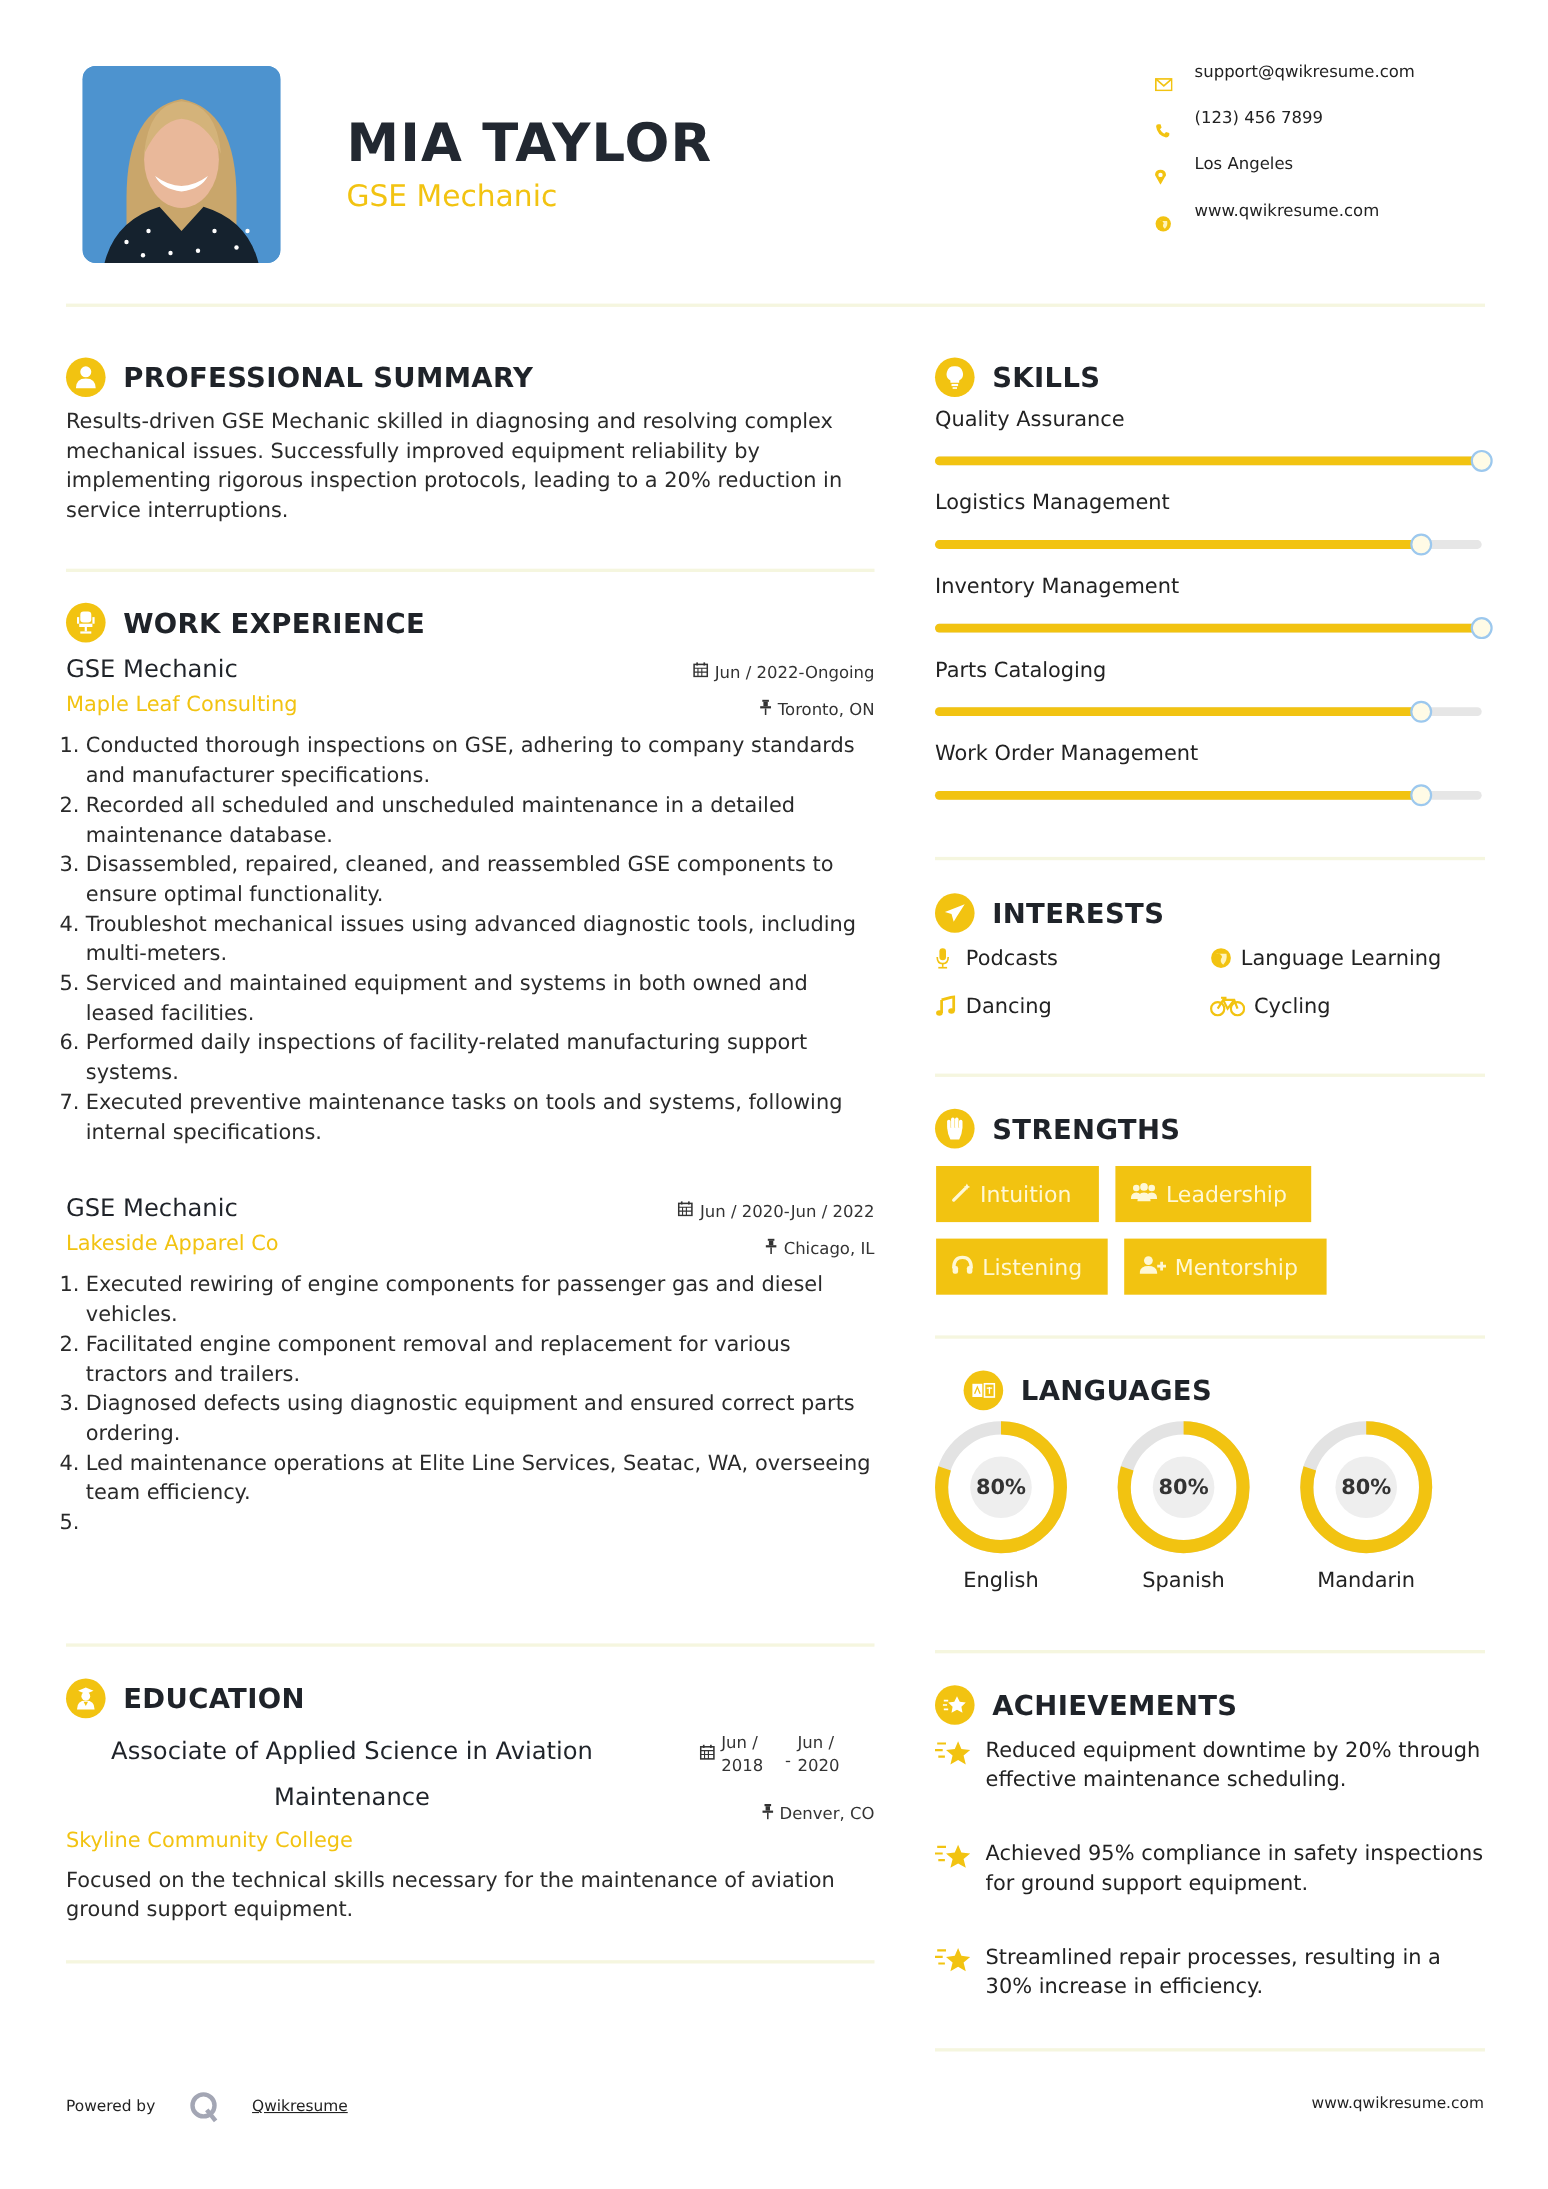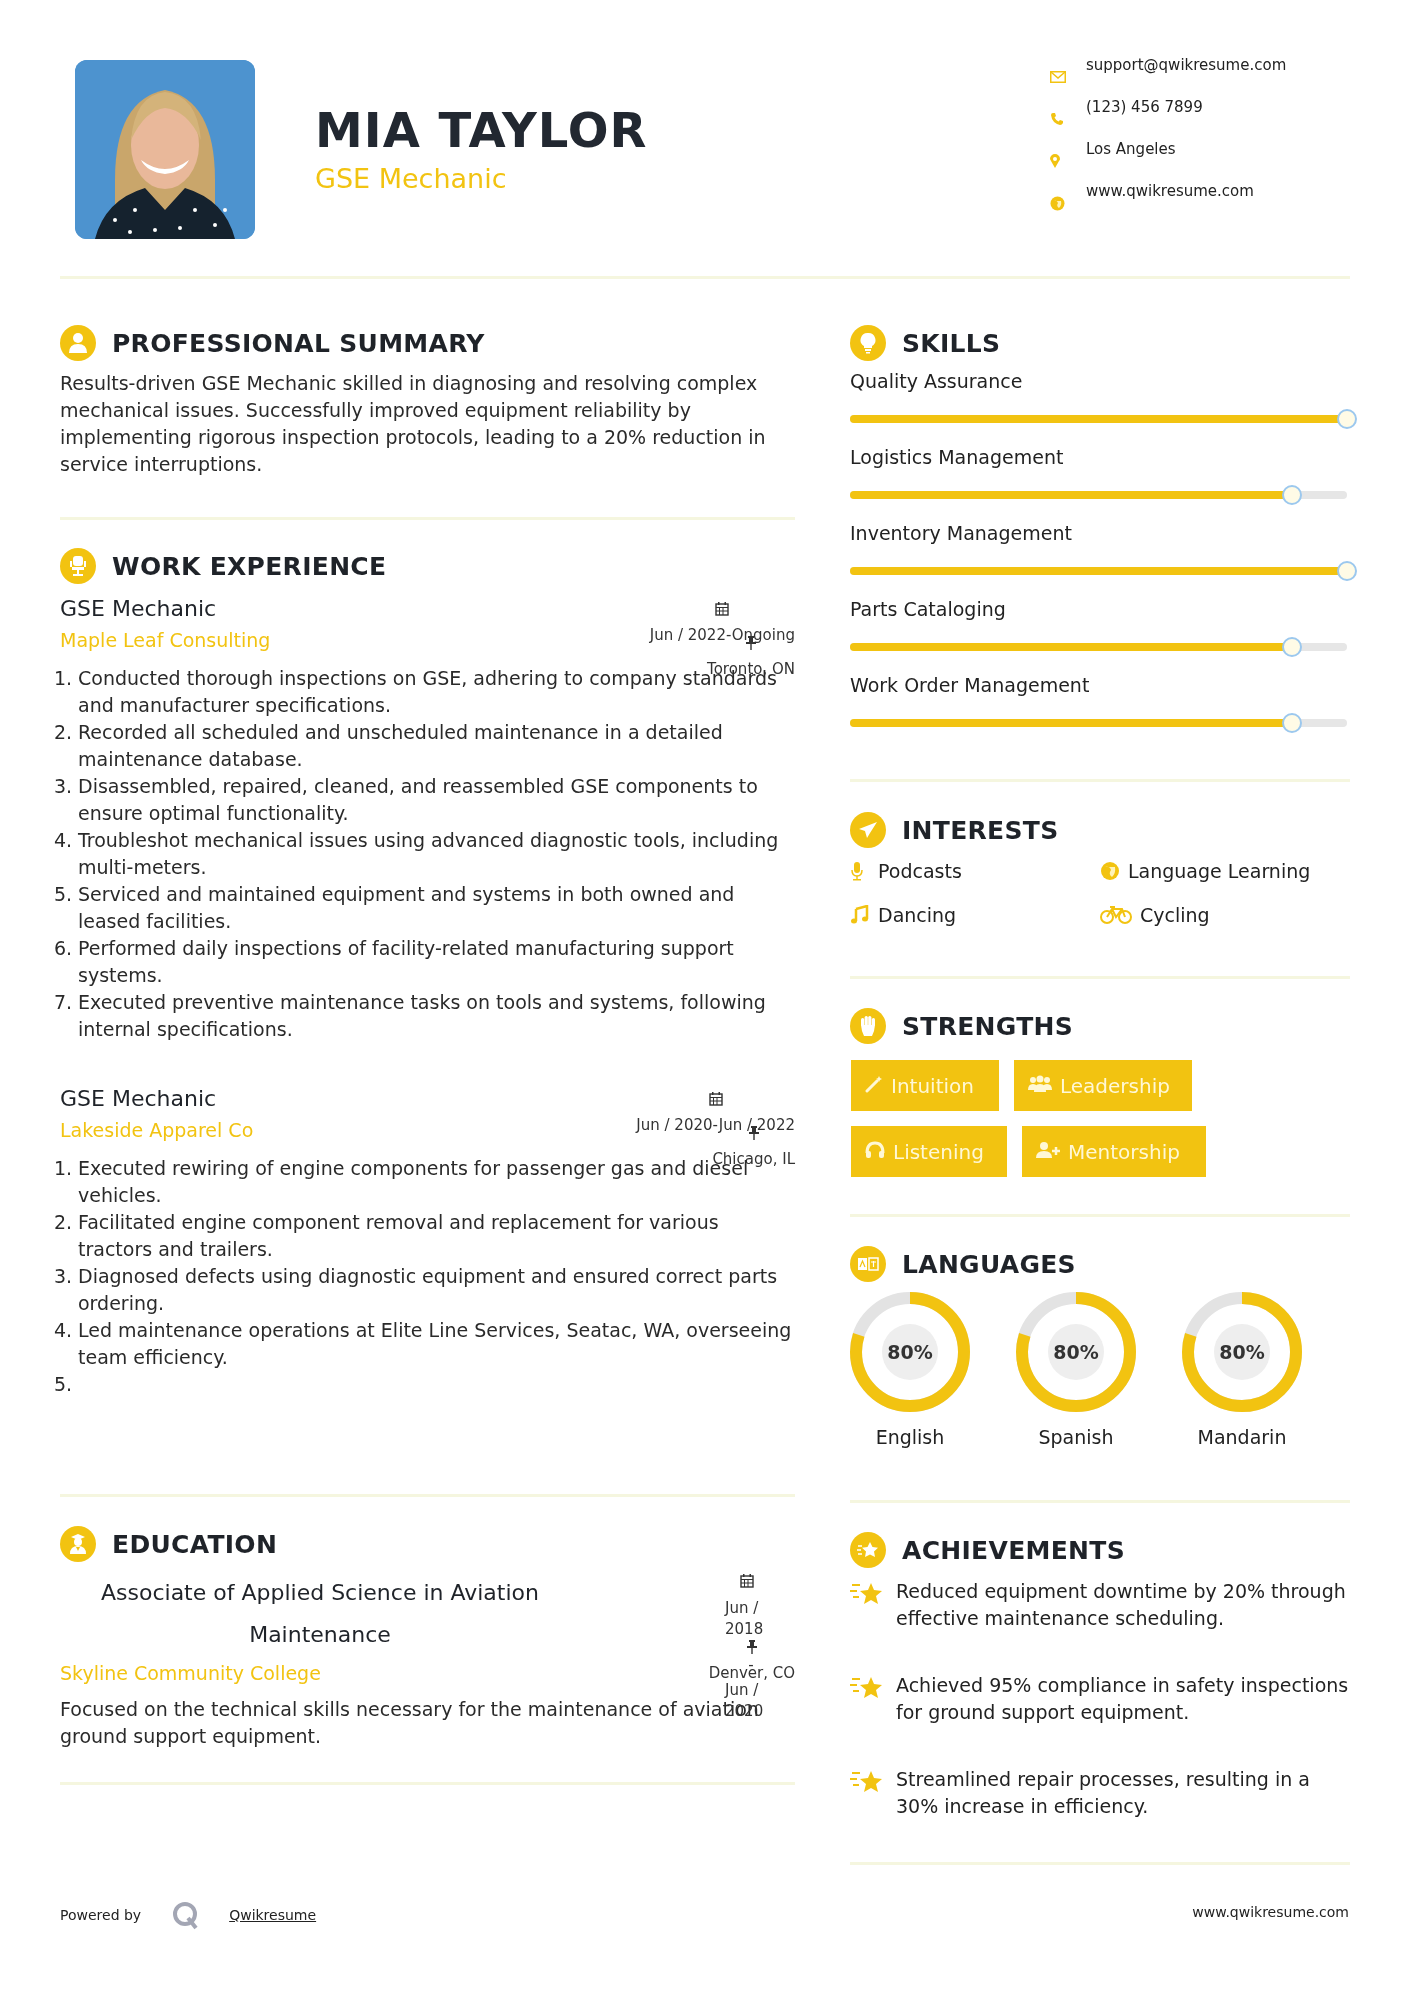--- a/index.html
+++ b/index.html
@@ -40,21 +40,21 @@
     }
     .sec-title { font-size: 25px; font-weight: bold; color: #1f2329; letter-spacing: 0.3px; }
 
     .body-text { font-size: 19px; line-height: 27px; color: #2a2a2a; }
 
     .summary { position: absolute; left: 60px; top: 370px; width: 735px; }
 
     .job { position: absolute; left: 60px; width: 735px; }
     .job-title { font-size: 22px; color: #1f2329; }
     .job-company { font-size: 19px; color: #f2c311; margin-top: 8px; }
-    .meta { position: absolute; right: 0; font-size: 15px; color: #333; display: flex; align-items: center; gap: 6px; flex-direction: column; }
+    .meta { position: absolute; right: 0; font-size: 15px; color: #333; display: flex; align-items: center; gap: 6px; }
     .job ol { margin-top: 14px; padding-left: 0; list-style: none; }
     .job ol li { position: relative; padding-left: 18px; font-size: 19px; line-height: 27px; color: #2a2a2a; }
     .job ol li .num { position: absolute; left: -6px; top: 0; width: 22px; }
 
     
     .skills { position: absolute; left: 850px; top: 370px; width: 500px; }
     .skill { height: 76px; position: relative; }
     .skill-label { font-size: 19px; color: #222; }
     .skill-track { position: absolute; left: 0; top: 45px; width: 497px; height: 8px; background: #e6e6e6; border-radius: 4px; }
     .skill-fill { position: absolute; left: 0; top: 0; height: 8px; background: #f2c311; border-radius: 4px; }
@@ -444,21 +444,21 @@
       <svg width="24" height="18" viewBox="0 0 24 18">
           <circle cx="8" cy="5" r="4" fill="#fff8d5"></circle>
           <path d="M0 17 Q0 10 8 10 Q16 10 16 17 Z" fill="#fff8d5"></path>
           <path d="M20 6 V14 M16 10 H24" stroke="#fff8d5" stroke-width="2.5"></path>
         </svg>
     </span>
     <span>Mentorship</span>
   </div>
   <div class="divider" style="left:850px; top:1214px; width:500px;"></div>
 
-  <div class="sec-head" style="left:850px; top:1246px;">
+  <div class="sec-head" style="left:876px; top:1246px;">
     <span class="sec-icon">
       <svg width="22" height="16" viewBox="0 0 22 16">
           <rect x="1" y="2" width="9" height="12" fill="#fff"></rect>
           <rect x="12" y="2" width="9" height="12" fill="none" stroke="#fff" stroke-width="1.5"></rect>
           <path d="M3 11 L5.5 5 L8 11" fill="none" stroke="#f2c311" stroke-width="1.2"></path>
           <path d="M14 6 H19 M16.5 5 V11" stroke="#fff" stroke-width="1.2"></path>
         </svg>
     </span>
     <span class="sec-title">LANGUAGES</span>
   </div>

